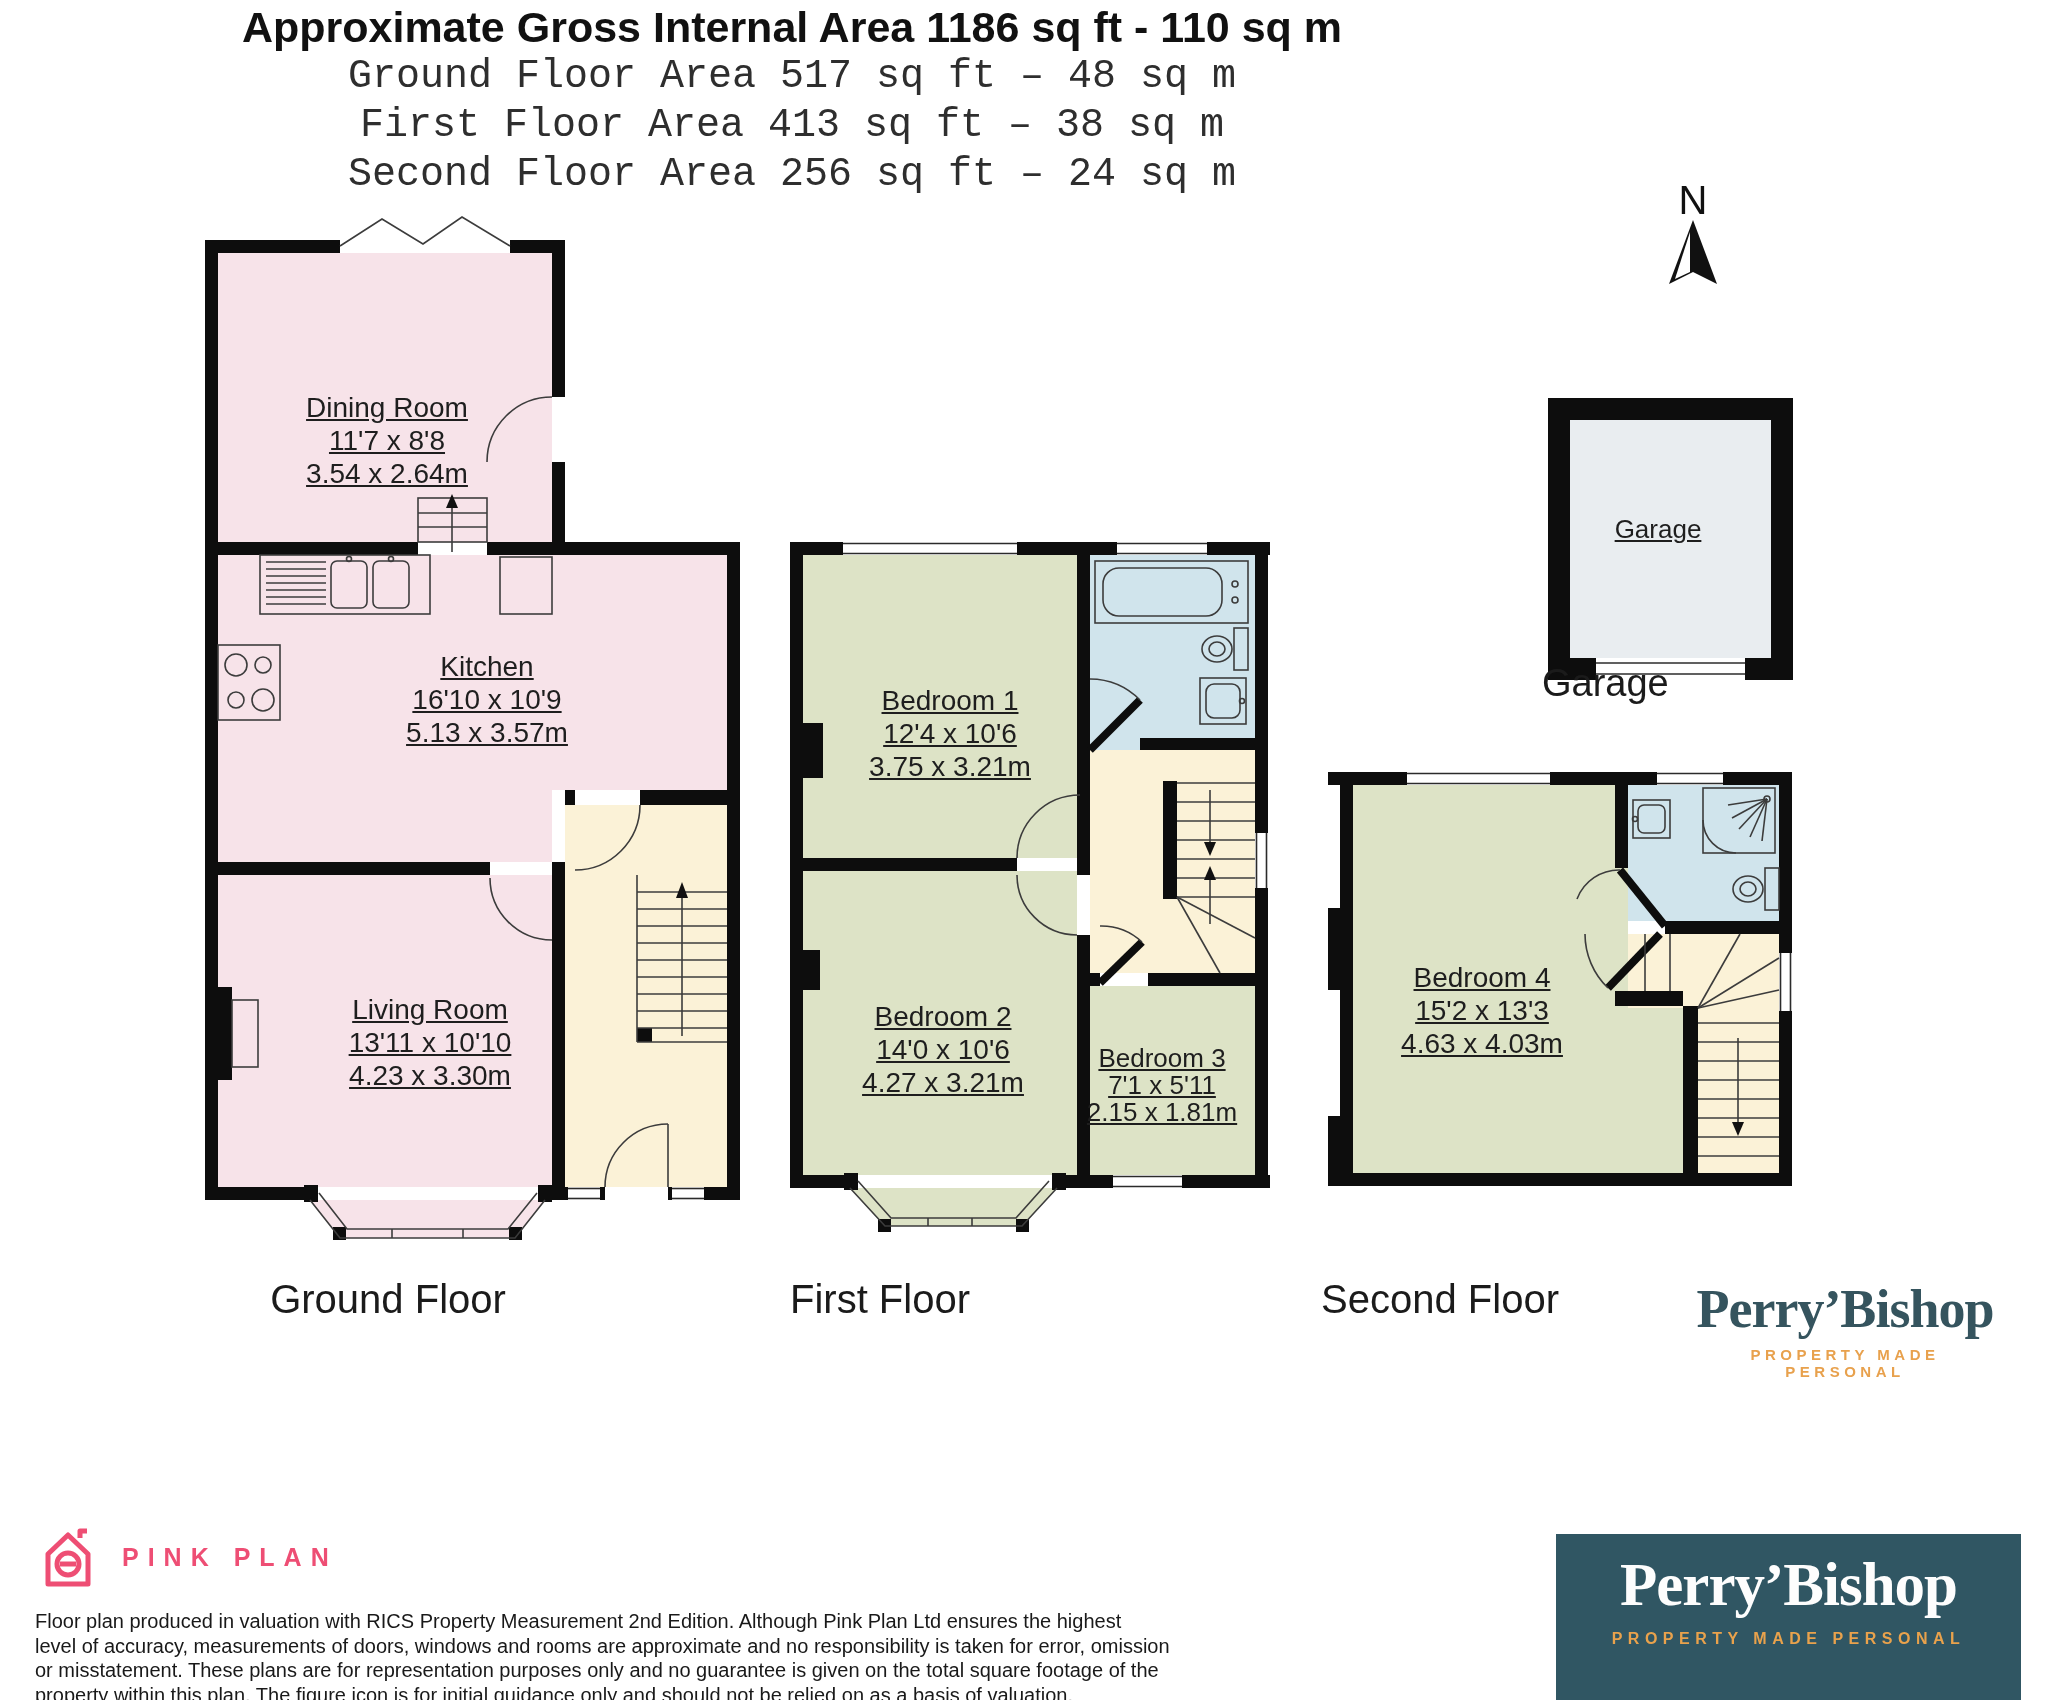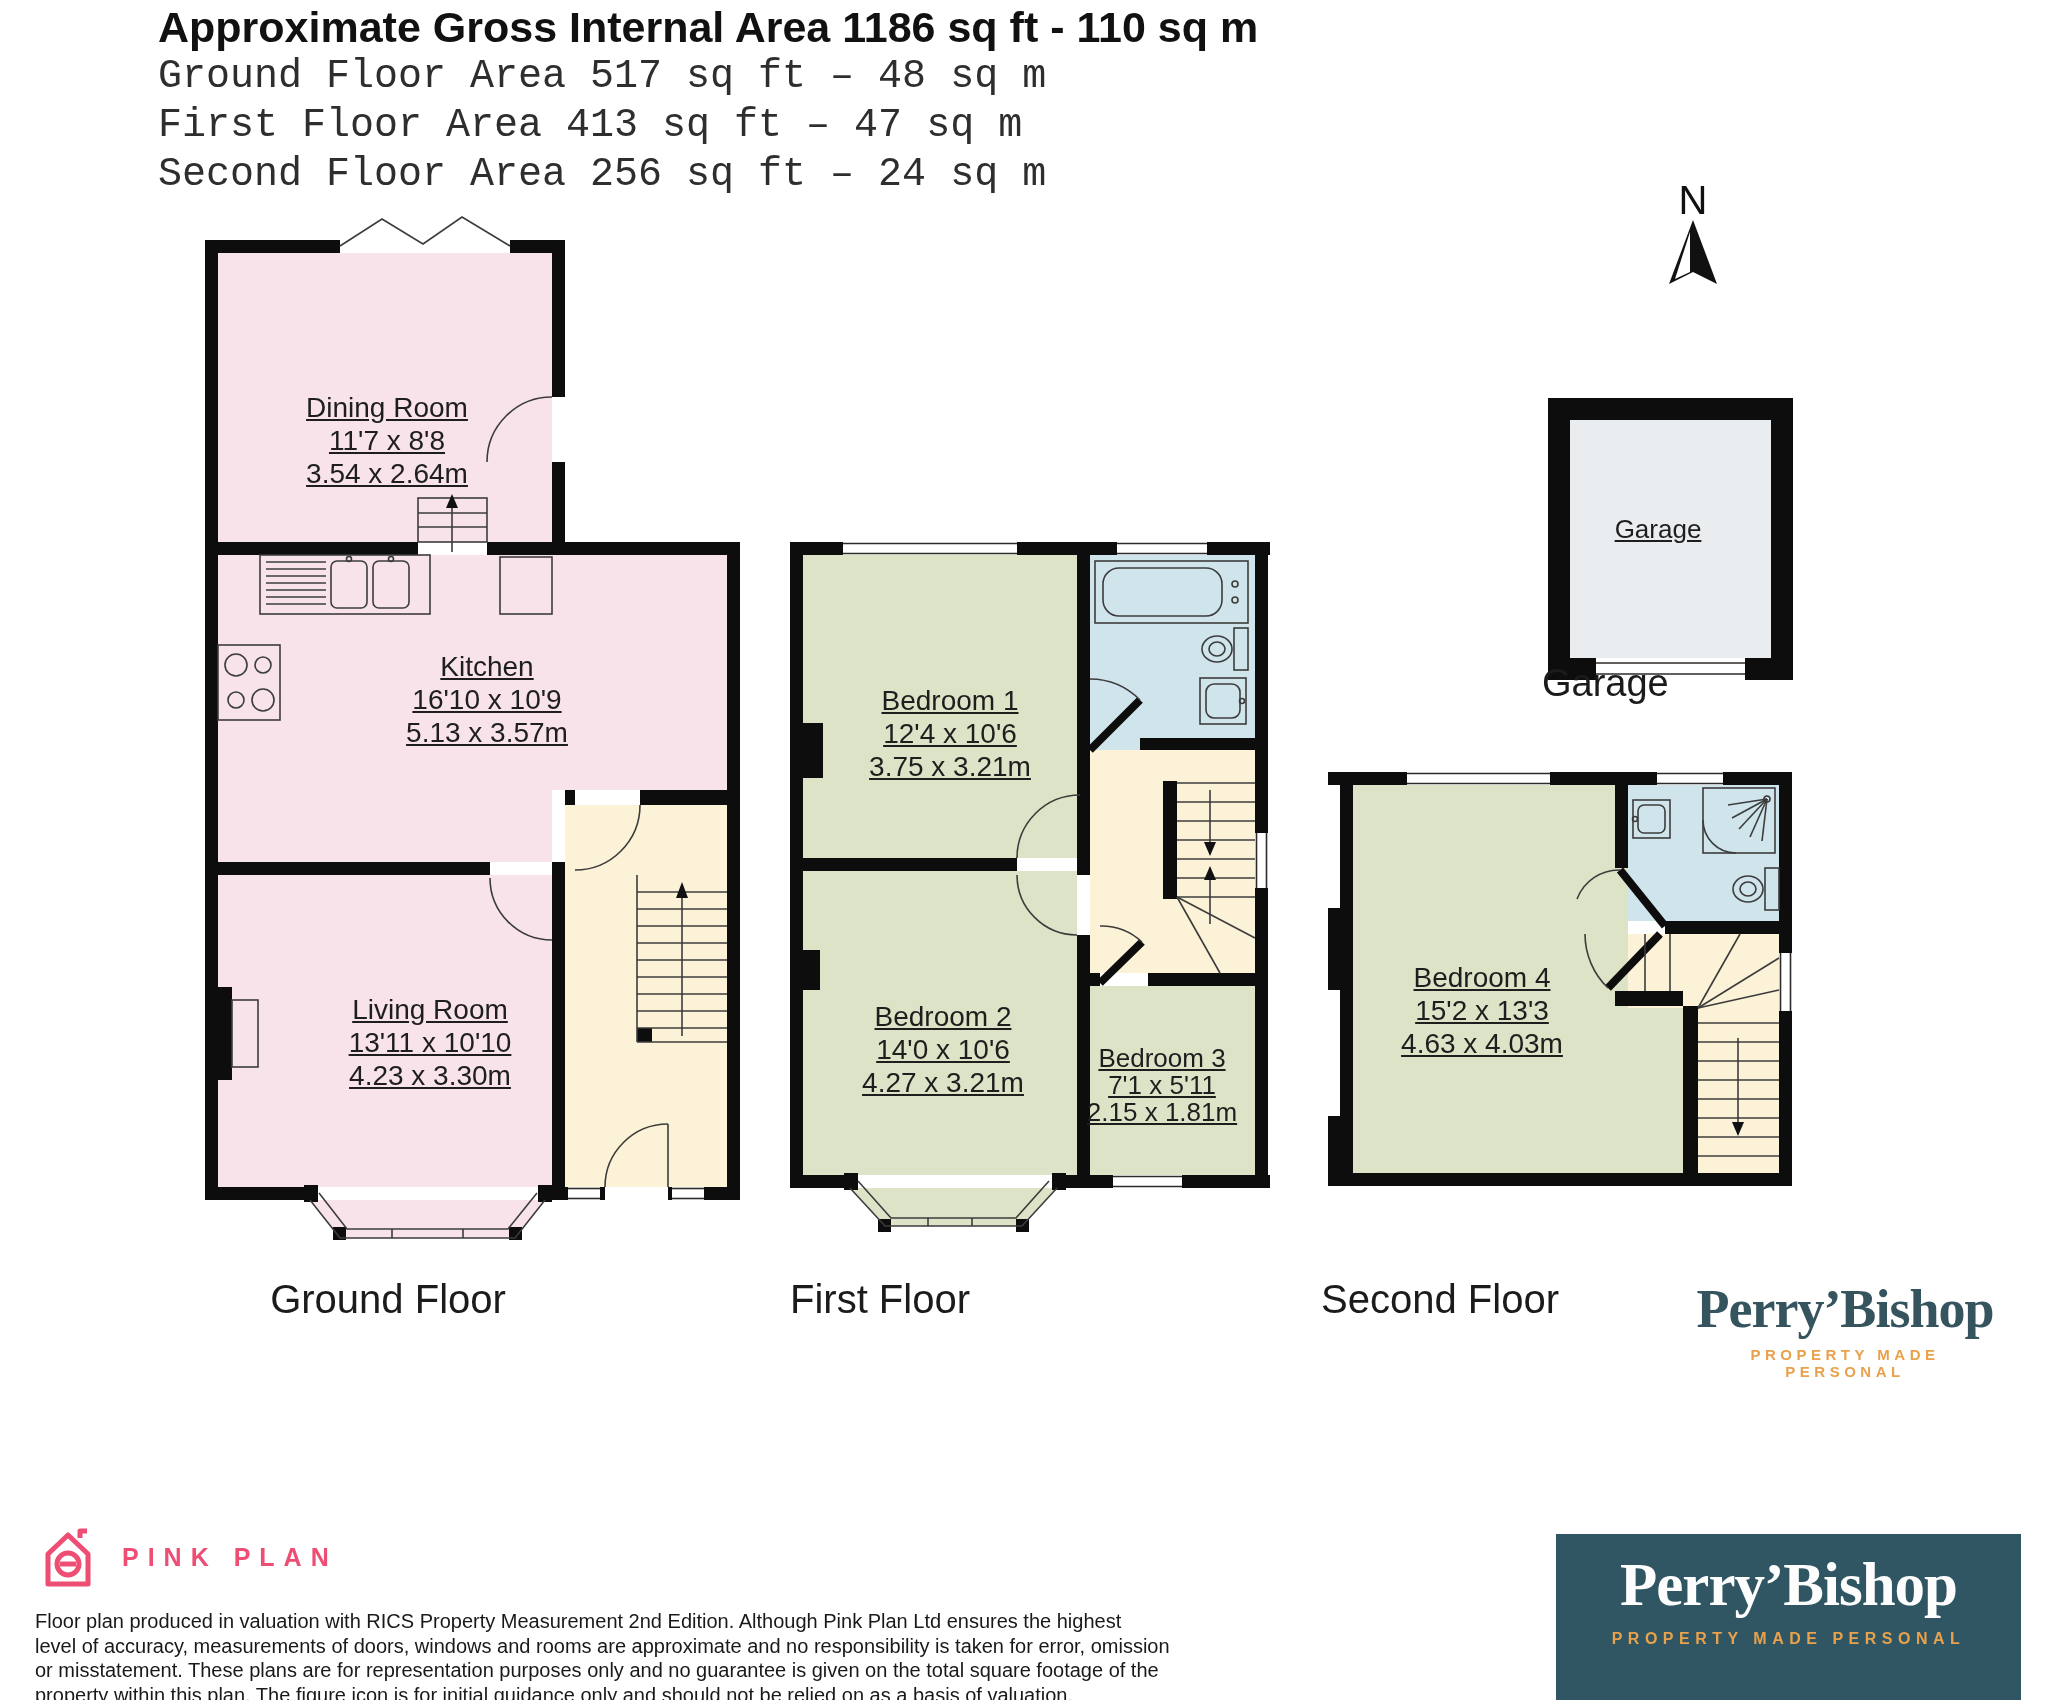--- a/index.html
+++ b/index.html
@@ -1,20 +1,20 @@
 <!DOCTYPE html>
 <html><head>
 <meta charset="utf-8">
 <style>
   html,body{margin:0;padding:0;background:#fff;}
   #page{position:relative;width:2048px;height:1700px;background:#fff;overflow:hidden;
         font-family:"Liberation Sans",sans-serif;color:#1a1a1a;}
   .abs{position:absolute;}
   
-  #title-block{left:158px;top:2px;width:1240px;}
+  #title-block{left:172px;top:2px;width:1240px;text-align:center;}
   .title-main{font-size:43px;font-weight:700;color:#111;line-height:50px;}
   .title-sub{font-size:40px;font-weight:400;color:#2e2e2e;line-height:49px;font-family:Liberation Mono, monospace;}
   
   .room-label{position:absolute;transform:translateX(-50%);text-align:center;
               font-size:28px;line-height:33px;color:#1e1e1e;white-space:nowrap;text-decoration:underline;}
   .room-label.small{font-size:26px;line-height:27px;}
   .room-label.single{font-size:26px;}
   .floor-caption{position:absolute;transform:translateX(-50%);font-size:40px;
                  font-weight:400;color:#1b1b1b;white-space:nowrap;}
   .caption-left{position:absolute;font-size:38px;color:#1b1b1b;white-space:nowrap;}
@@ -40,21 +40,21 @@
   .winline{stroke:#2b2b2b;stroke-width:1.6;}
 </style>
 </head>
 <body>
 
 <div id="page">
 
   <div class="abs" id="title-block">
     <div class="title-main">Approximate Gross Internal Area 1186 sq ft - 110 sq m</div>
     <div class="title-sub">Ground Floor Area 517 sq ft – 48 sq m</div>
-    <div class="title-sub">First Floor Area 413 sq ft – 47 sq m</div>
+    <div class="title-sub">First Floor Area 413 sq ft – 38 sq m</div>
     <div class="title-sub">Second Floor Area 256 sq ft – 24 sq m</div>
   </div>
 
   <div id="north-letter">N</div>
   <svg class="abs" style="left:1667px;top:218px;" width="53" height="70" viewBox="0 0 53 70">
     <polygon points="26,2 50,66 26,54 2,66" fill="#111"></polygon>
     <polygon points="23,14 23,54 8,61" fill="#fff"></polygon>
   </svg>
 
   <svg class="abs" style="left:200px;top:212px;" width="545" height="1033" viewBox="0 0 545 1033">

